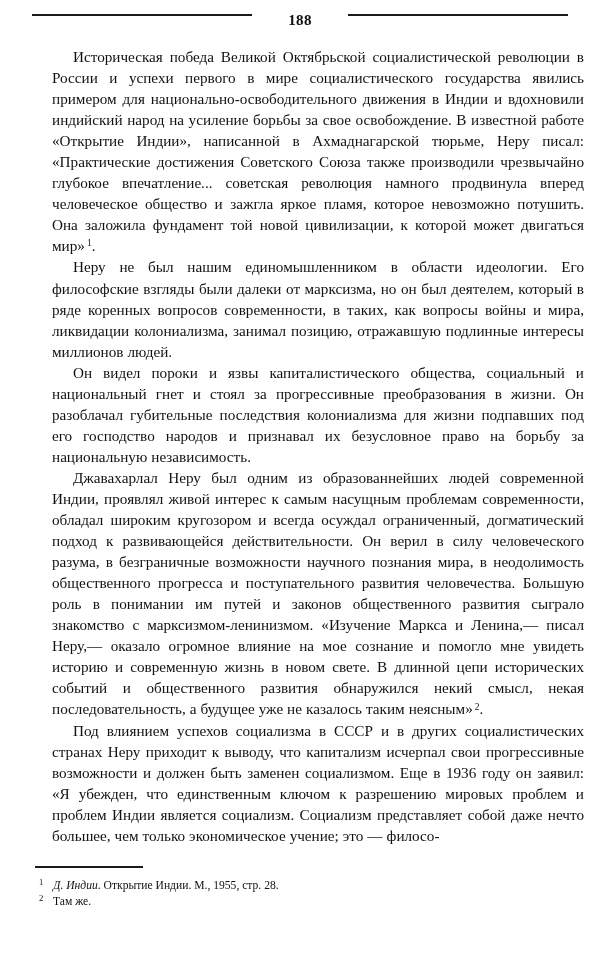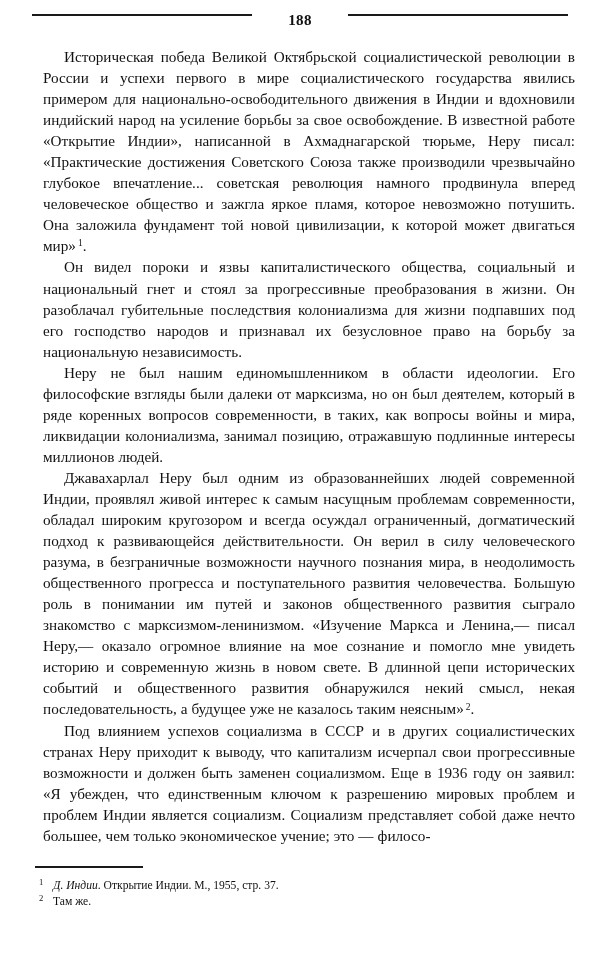--- a/index.html
+++ b/index.html
@@ -47,21 +47,21 @@
     font-size: 15px;
     font-weight: 700;
     letter-spacing: .4px;
     line-height: 1;
     transform: translateY(-1px);
   }
 
   
   .body-col {
     position: absolute;
-    left: 43px;
+    left: 52px;
     top: 46px;
     width: 532px;
   }
   p.para {
     margin: 0;
     text-align: justify;
     text-align-last: left;
     text-justify: inter-word;
     font-size: 15.2px;
     line-height: 21.05px;
@@ -121,31 +121,31 @@
   <div class="runhead">
     <div class="rule left"></div>
     <div class="folio">188</div>
     <div class="rule right"></div>
   </div>
 
   <div class="body-col">
 
     <p class="para"><span>Историческая победа Великой Октябрьской социалистической революции в России и успехи первого в мире социалистического государства явились примером для национально-освободительного движения в Индии и вдохновили индийский народ на усиление борьбы за свое освобождение. В известной работе «Открытие Индии», написанной в Ахмаднагарской тюрьме, Неру писал: «Практические достижения Советского Союза также производили чрезвычайно глубокое впечатление... советская революция намного продвинула вперед человеческое общество и зажгла яркое пламя, которое невозможно потушить. Она заложила фундамент той новой цивилизации, к которой может двигаться мир»</span><sup class="fnref">1</sup><span>.</span></p>
 
+    <p class="para"><span>Неру не был нашим единомышленником в области идеологии. Его философские взгляды были далеки от марксизма, но он был деятелем, который в ряде коренных вопросов современности, в таких, как вопросы войны и мира, ликвидации колониализма, занимал позицию, отражавшую подлинные интересы миллионов людей.</span></p>
+
     <p class="para"><span>Он видел пороки и язвы капиталистического общества, социальный и национальный гнет и стоял за прогрессивные преобразования в жизни. Он разоблачал губительные последствия колониализма для жизни подпавших под его господство народов и признавал их безусловное право на борьбу за национальную независимость.</span></p>
-
-    <p class="para"><span>Неру не был нашим единомышленником в области идеологии. Его философские взгляды были далеки от марксизма, но он был деятелем, который в ряде коренных вопросов современности, в таких, как вопросы войны и мира, ликвидации колониализма, занимал позицию, отражавшую подлинные интересы миллионов людей.</span></p>
 
     <p class="para"><span>Джавахарлал Неру был одним из образованнейших людей современной Индии, проявлял живой интерес к самым насущным проблемам современности, обладал широким кругозором и всегда осуждал ограниченный, догматический подход к развивающейся действительности. Он верил в силу человеческого разума, в безграничные возможности научного познания мира, в неодолимость общественного прогресса и поступательного развития человечества. Большую роль в понимании им путей и законов общественного развития сыграло знакомство с марксизмом-ленинизмом. «Изучение Маркса и Ленина,— писал Неру,— оказало огромное влияние на мое сознание и помогло мне увидеть историю и современную жизнь в новом свете. В длинной цепи исторических событий и общественного развития обнаружился некий смысл, некая последовательность, а будущее уже не казалось таким неясным»</span><sup class="fnref">2</sup><span>.</span></p>
 
     <p class="para"><span>Под влиянием успехов социализма в СССР и в других социалистических странах Неру приходит к выводу, что капитализм исчерпал свои прогрессивные возможности и должен быть заменен социализмом. Еще в 1936 году он заявил: «Я убежден, что единственным ключом к разрешению мировых проблем и проблем Индии является социализм. Социализм представляет собой даже нечто большее, чем только экономическое учение; это — филосо-</span></p>
 
   </div>
 
   <div class="footnotes">
     <div class="fn-rule"></div>
 
-    <p class="fn"><span class="marker">1</span><span class="auth">Д. Индии</span><span>. Открытие Индии. М., 1955, стр. 37.</span></p>
+    <p class="fn"><span class="marker">1</span><span class="auth">Д. Индии</span><span>. Открытие Индии. М., 1955, стр. 28.</span></p>
 
     <p class="fn"><span class="marker">2</span><span class="auth"></span><span>Там же.</span></p>
   </div>
 
 </div>
 
 </body></html>

